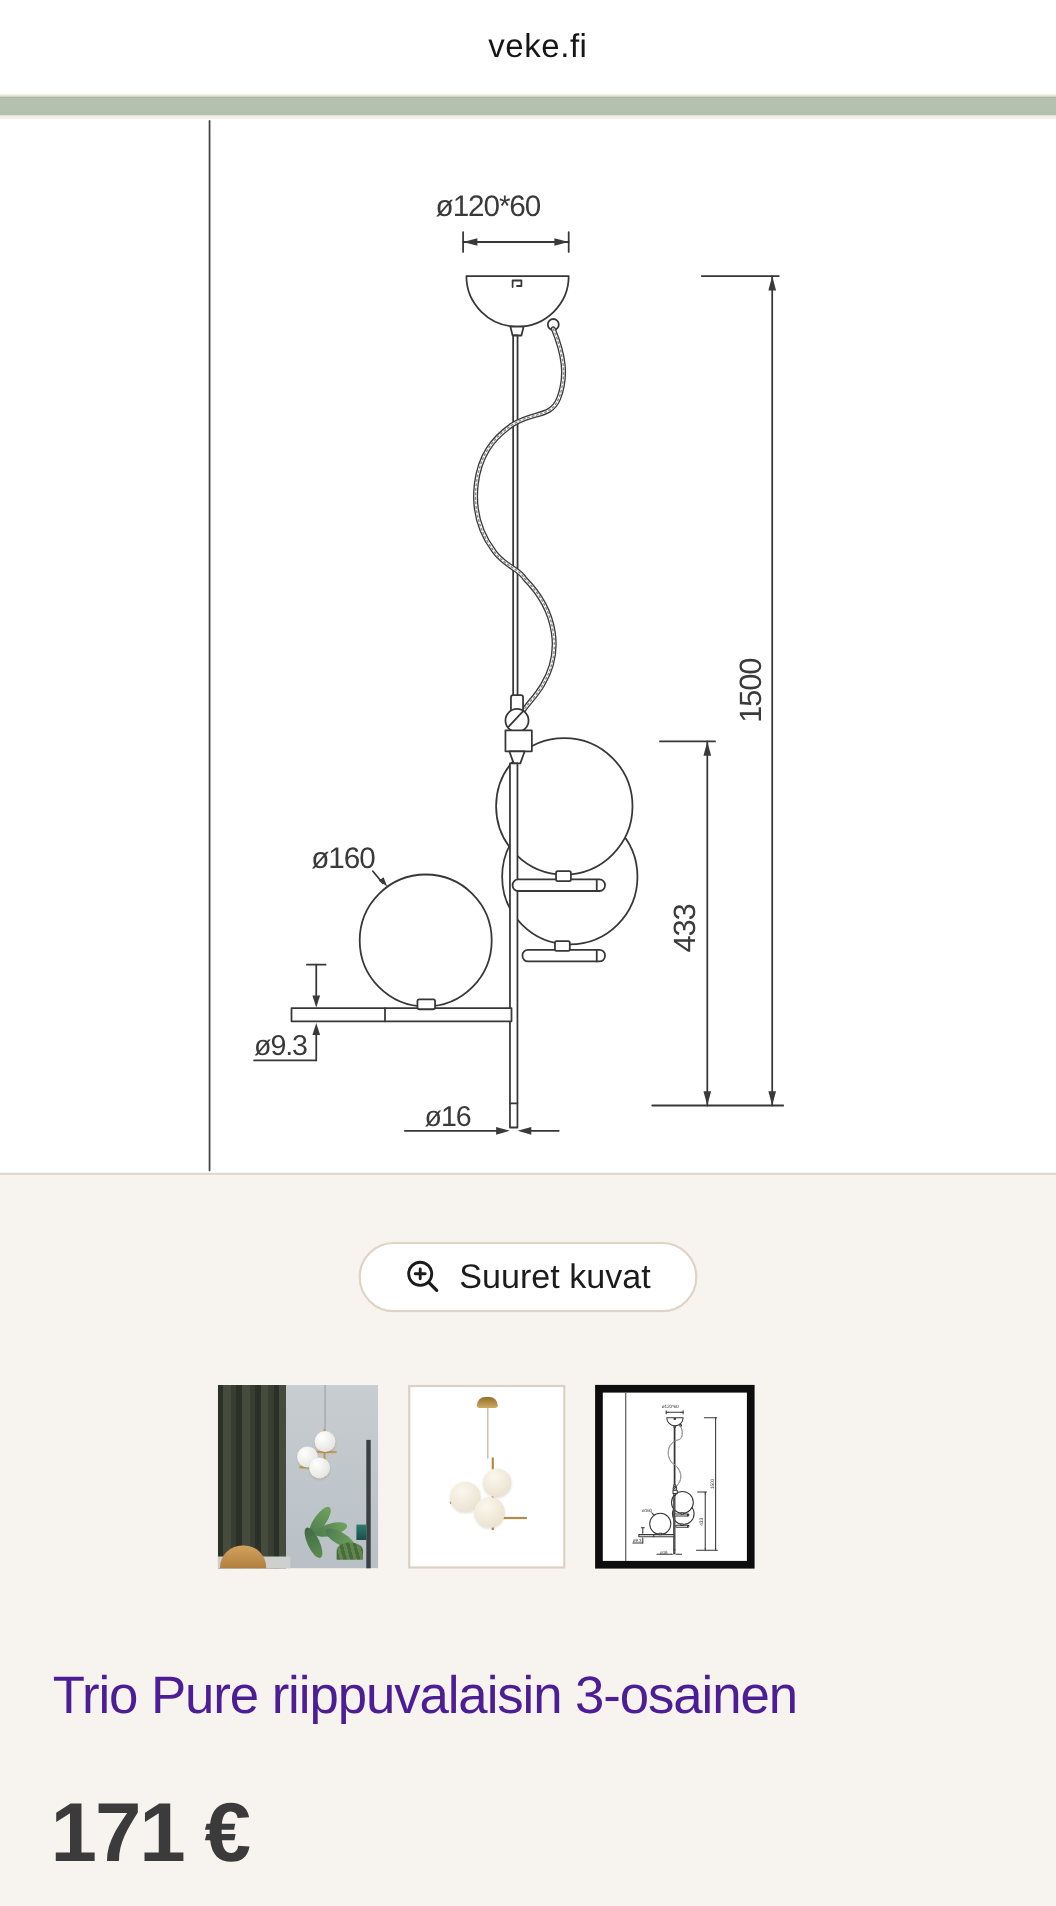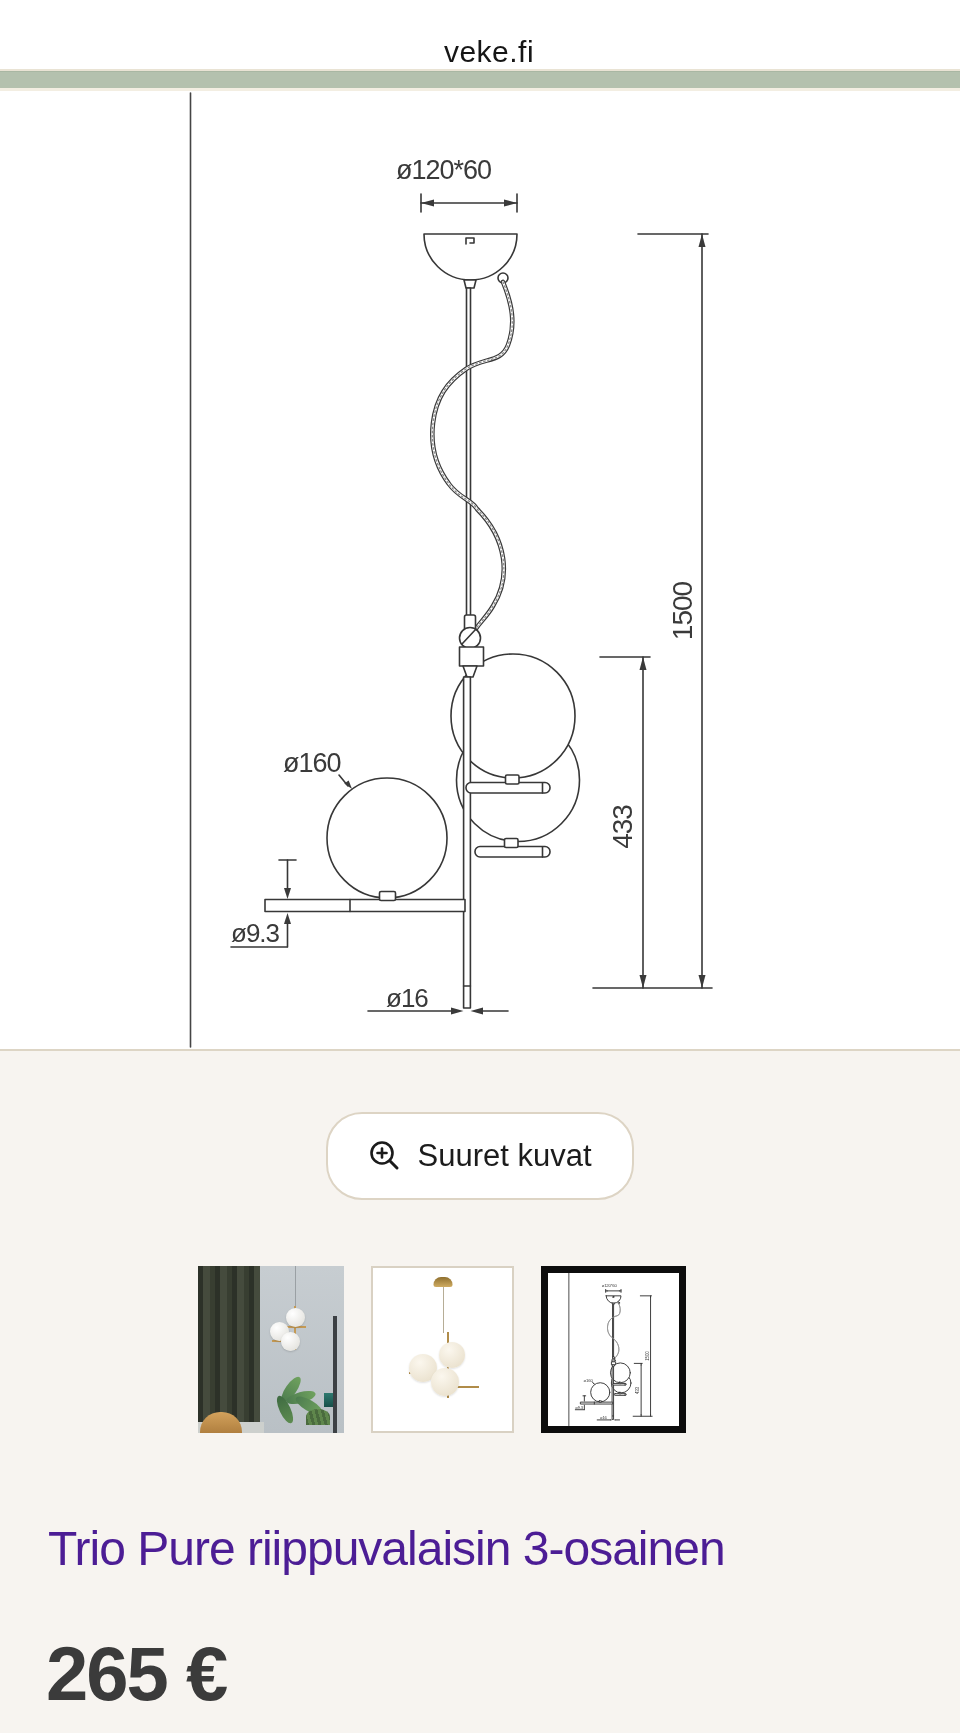--- a/index.html
+++ b/index.html
@@ -1,32 +1,32 @@
 <!DOCTYPE html>
 <html><head>
 <meta charset="utf-8">
 <style>
   html,body{margin:0;padding:0;}
   body{
     width:960px;height:1733px;overflow:hidden;position:relative;
     background:#f7f4f0;font-family:"Liberation Sans",sans-serif;
   }
   
-  .site-header{height:69px;background:#ffffff;display:flex;align-items:flex-end;justify-content:center;padding-left:18px;}
+  .site-header{height:86px;background:#ffffff;display:flex;align-items:center;justify-content:center;padding-left:18px;}
   .brand{font-size:30px;color:#161616;letter-spacing:.5px;}
   .hairline-top{height:2px;background:#e9e3d4;}
   .accent-bar{height:16px;background:#b4c1ae;border-top:1px solid #a9b7a3;}
   .cream-line{height:3px;background:#f3eee2;}
   
   .image-panel{height:958px;background:#ffffff;position:relative;}
   .image-panel svg{display:block;width:960px;height:958px;}
   .panel-divider{height:2px;background:#ddd5c5;}
   
   .zoom-btn{
-    margin:61px auto 12px;width:max-content;height:88px;border-radius:36px;
+    margin:61px auto 12px;width:max-content;height:64px;border-radius:36px;
     background:#ffffff;border:2px solid #ddd4c4;display:flex;align-items:center;
     gap:15px;padding:0 40px;box-sizing:border-box;cursor:pointer;
   }
   .zoom-btn .label{font-size:31px;color:#1c1c1c;font-weight:500;}
   
   .thumb-row{margin-top:66px;display:flex;justify-content:center;gap:27px;transform:translateX(-38px);}
   .thumb{box-sizing:border-box;height:167px;position:relative;overflow:hidden;background:#fff;cursor:pointer;}
   .thumb.t1{width:146px;}
   .thumb.t2{width:143px;border:2px solid #d9d1c3;}
   .thumb.t3{width:145px;border:2px solid #d9d1c3;}
@@ -218,13 +218,13 @@
     <div class="t2-globe t2-g3"></div>
   </div>
   <div class="thumb t3 selected">
     <svg viewBox="178 0 584 958" xmlns="http://www.w3.org/2000/svg">
       <use href="#techdraw" stroke-width="6"></use>
     </svg>
   </div>
 </div>
 
 <h1 class="product-title" style="font-weight:normal;">Trio Pure riippuvalaisin 3-osainen</h1>
-<div class="product-price">265 €</div>
+<div class="product-price">171 €</div>
 
 </body></html>

